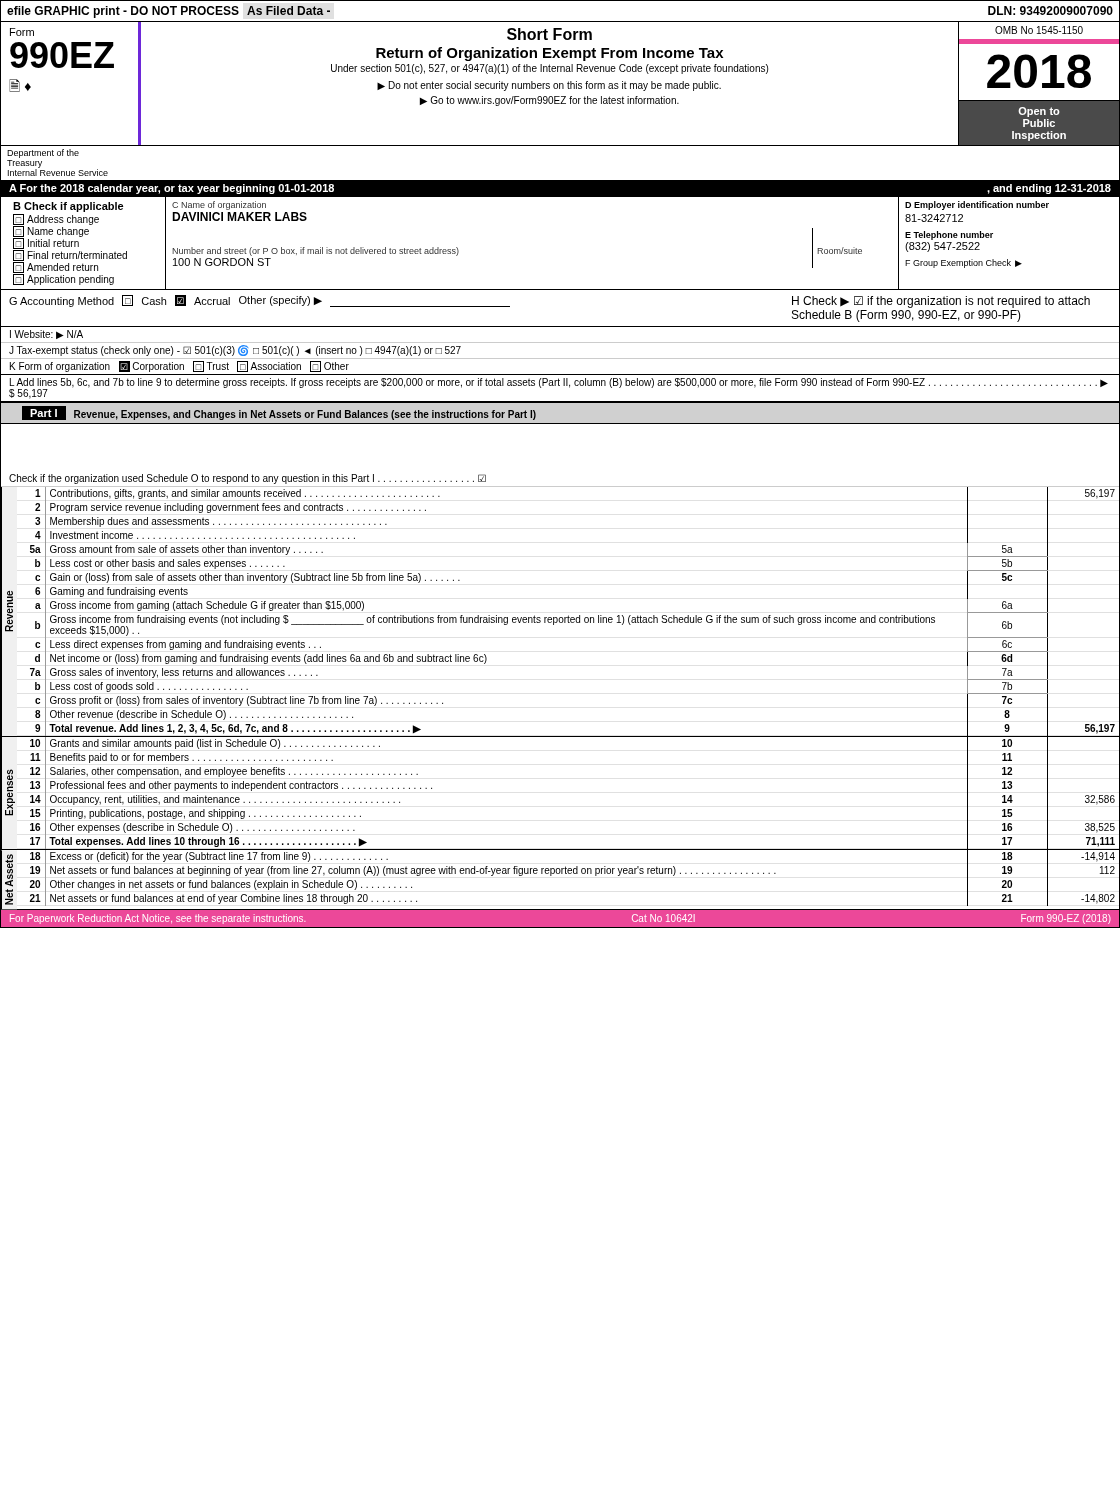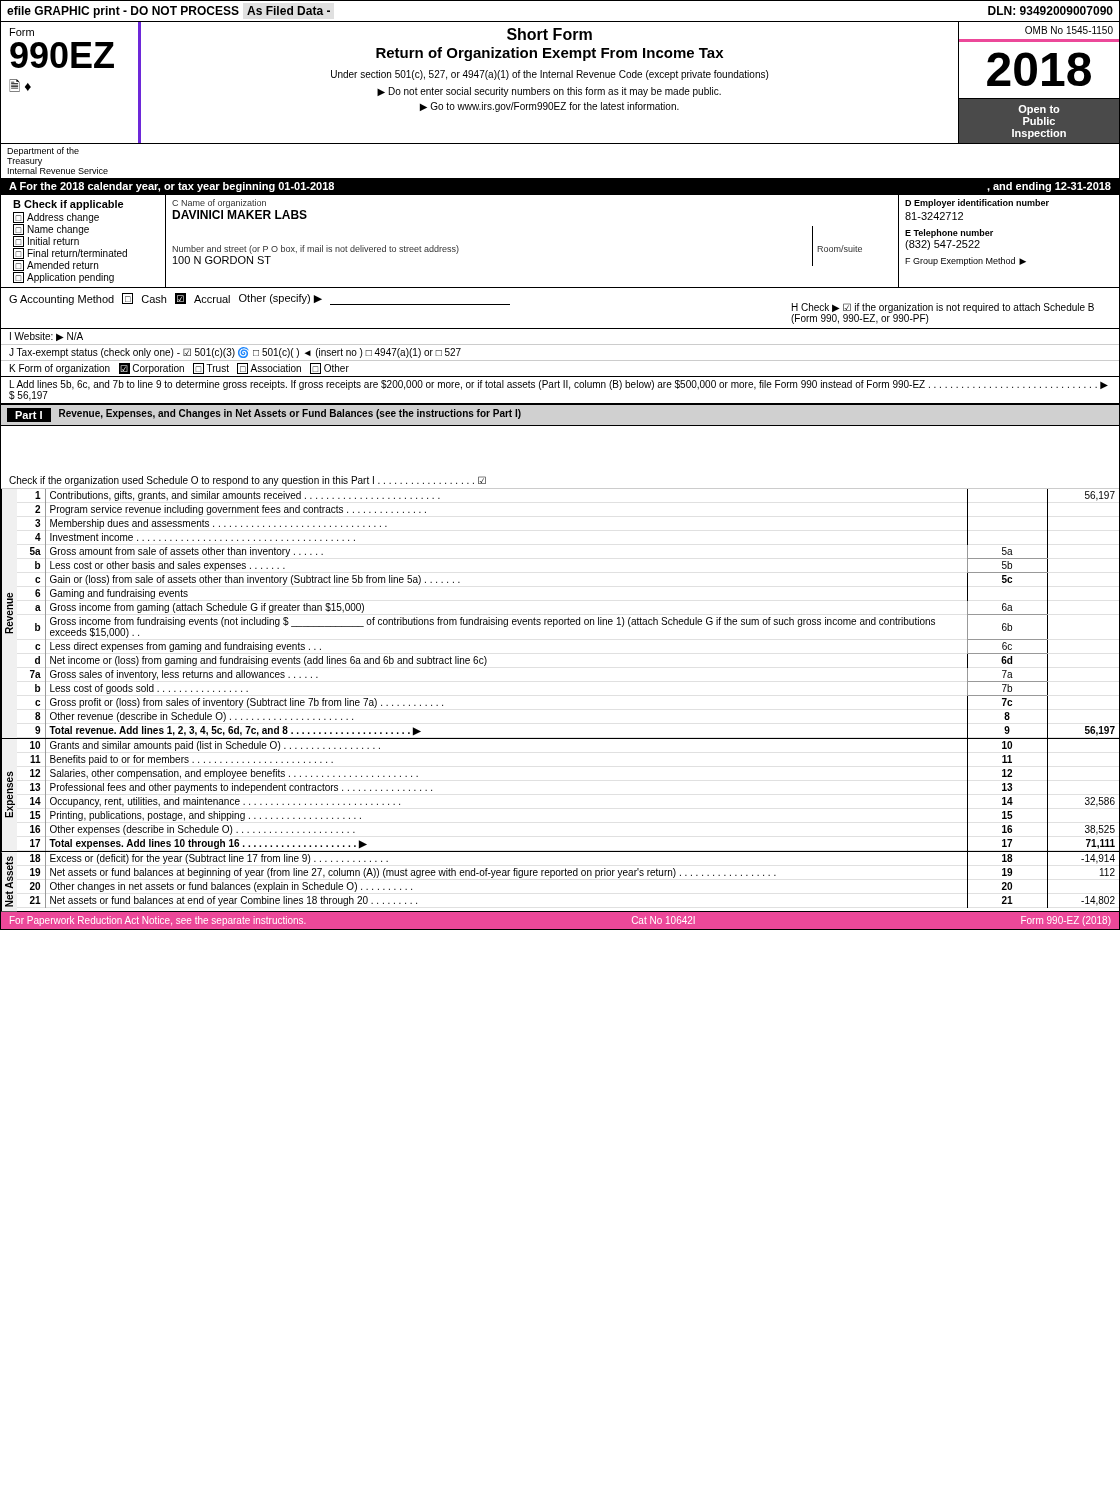--- a/index.html
+++ b/index.html
@@ -35,35 +35,35 @@
     .form-logo .icons { font-size: 14px; margin-top: 2px; }
     
     .header-center {
       flex: 1;
       padding: 4px 10px;
       text-align: center;
       border-right: 1px solid #000;
     }
     .header-center .short-form { font-size: 16px; font-weight: bold; }
     .header-center .return-title { font-size: 15px; font-weight: bold; }
-    .header-center .subtitle { font-size: 10px; margin-top: 8px; }
+    .header-center .subtitle { font-size: 10px; margin-top: 2px; }
     .header-center .ssn-notice { font-size: 10px; margin-top: 6px; text-align: center; }
     .header-center .irs-link { font-size: 10px; margin-top: 4px; text-align: center; }
     
     .header-right {
       width: 160px;
       min-width: 160px;
       display: flex;
       flex-direction: column;
     }
     .omb-box {
-      border-bottom: 3px solid #ec4899;
+      border-bottom: 5px solid #ec4899;
       padding: 3px 6px;
       font-size: 10px;
-      text-align: right;
+      text-align: center;
     }
     .year-box {
       border-bottom: 1px solid #000;
       padding: 4px 6px;
       font-size: 48px;
       font-weight: bold;
       text-align: center;
       line-height: 1;
       flex: 1;
       display: flex;
@@ -141,22 +141,22 @@
     
     .section-row {
       padding: 2px 8px;
       font-size: 10px;
       border-bottom: 1px solid #ccc;
     }
     
     .part-header {
       background: #d0d0d0;
       display: flex;
-      align-items: flex-start;
-      padding: 3px 6px;
+      align-items: flex-end;
+      padding: 3px 21px;
       border-bottom: 1px solid #000;
       border-top: 1px solid #000;
     }
     .part-label {
       background: #000;
       color: #fff;
       font-weight: bold;
       padding: 1px 8px;
       margin-right: 8px;
       font-size: 11px;
@@ -295,37 +295,37 @@
         </div>
       </div>
     </div>
 
     <div class="ein-section">
       <div class="ein-label">D Employer identification number</div>
       <div class="ein-value">81-3242712</div>
       <div class="phone-label">E Telephone number</div>
       <div class="phone-value">(832) 547-2522</div>
       <div class="group-exemption">
-        <span>F Group Exemption Method</span>
+        <span>F Group Exemption Check</span>
         <span>▶</span>
       </div>
     </div>
   </div>
 
   <div class="accounting-section">
     <div style="display:flex; align-items:center; gap:8px; flex:1;">
       <span>G Accounting Method</span>
       <span class="cb">□</span>
       <span>Cash</span>
       <span class="cb cb-checked">☑</span>
       <span>Accrual</span>
       <span>Other (specify) ▶</span>
       <span style="border-bottom:1px solid #000; min-width:180px; display:inline-block;">&nbsp;</span>
     </div>
-    <div style="font-size:10px; max-width:320px;margin-top:10px;">H  Check ▶ ☑ if the organization is not required to attach Schedule B (Form 990, 990-EZ, or 990-PF)</div>
+    <div style="font-size:12px; max-width:320px;">H  Check ▶ ☑ if the organization is not required to attach Schedule B (Form 990, 990-EZ, or 990-PF)</div>
   </div>
 
   <div class="section-row">
     <span>I  Website: ▶</span>
     <span>N/A</span>
   </div>
 
   <div class="section-row">
     <span>J Tax-exempt status (check only one) - ☑ 501(c)(3) 🌀 □ 501(c)(  ) ◄ (insert no ) □ 4947(a)(1) or □ 527</span>
   </div>

